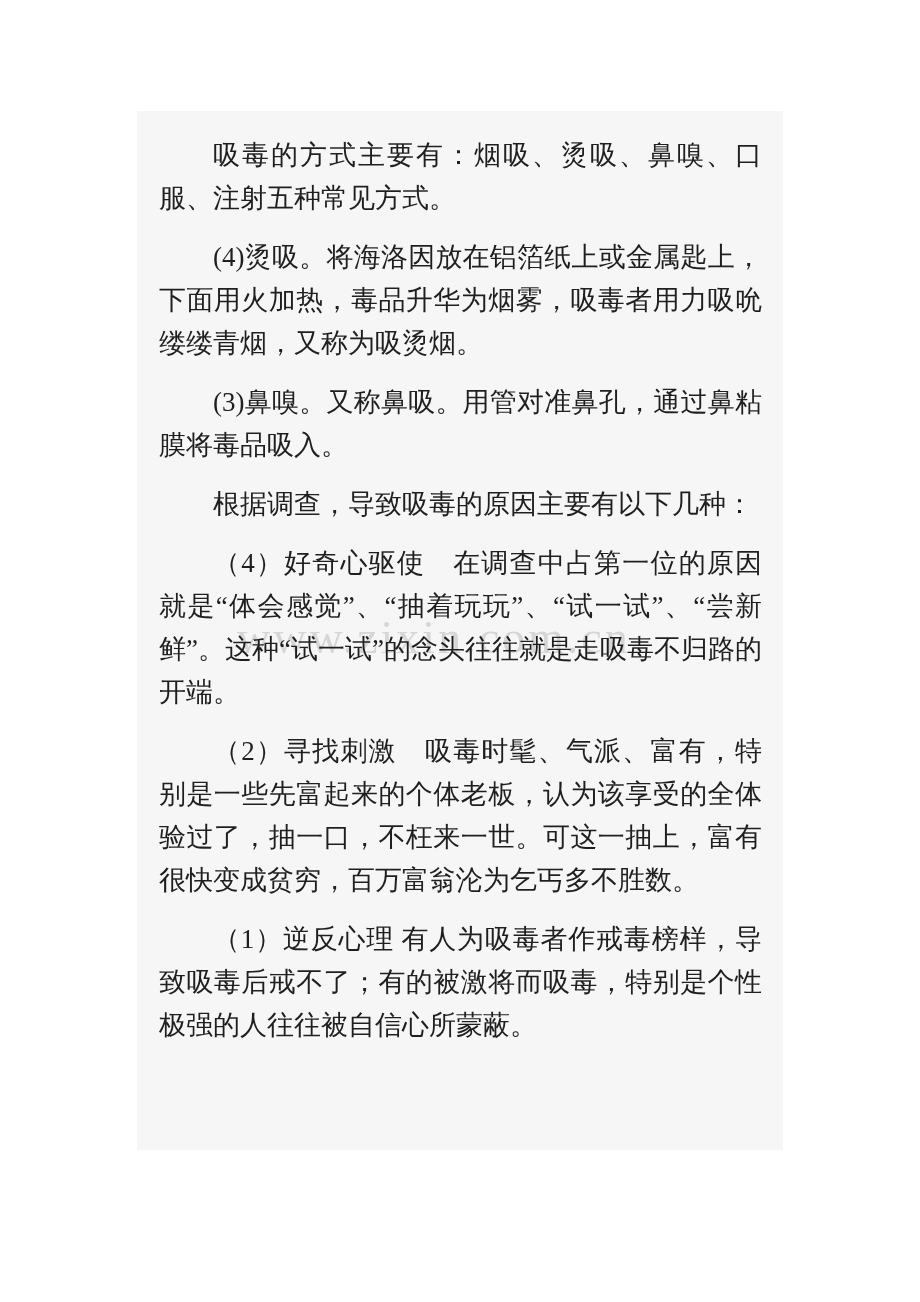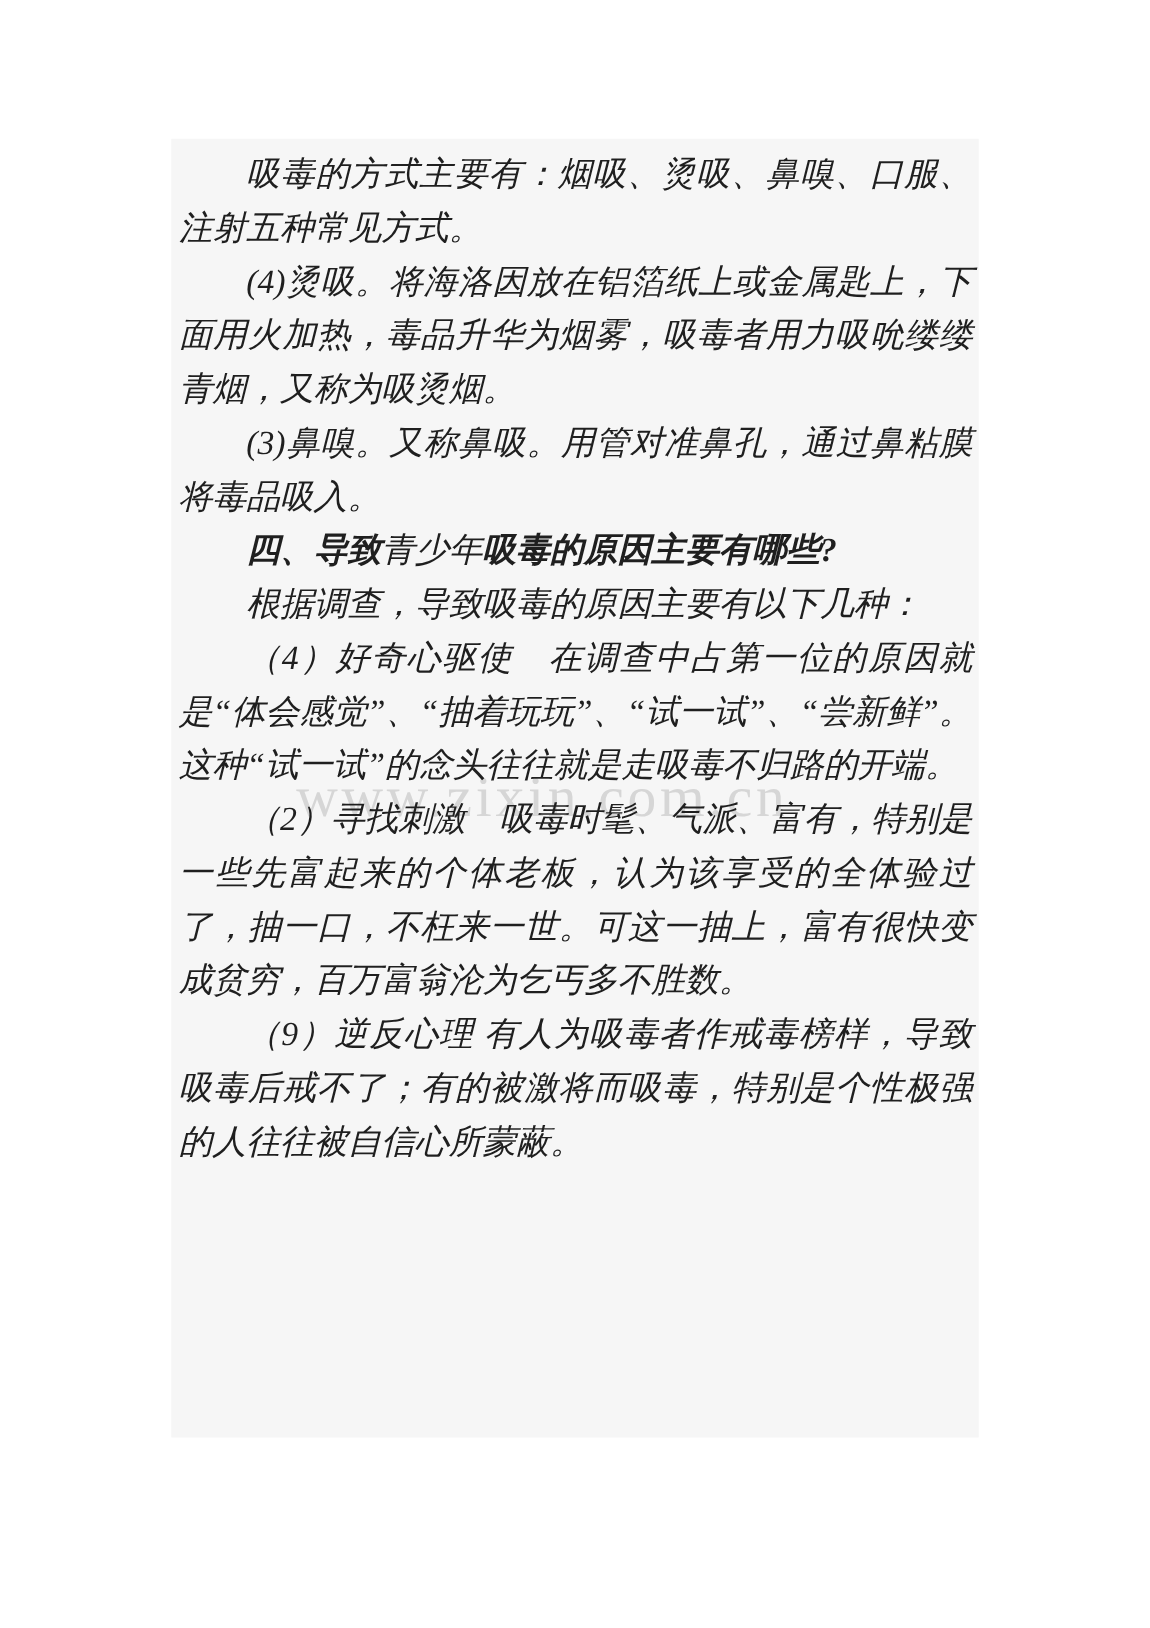--- a/index.html
+++ b/index.html
@@ -29,27 +29,26 @@
     height: 1039px;
     background: var(--content-bg);
     padding: 7px 5px 0 6px;
     overflow: hidden;
   }
   .paragraphs {
     position: relative;
     z-index: 1;
   }
   .para {
-    margin: 0;
+    margin: 16px;
     font-size: 27px;
     line-height: 43px;
     color: var(--text-color);
     text-align: justify;
     text-indent: 2em;
-    font-style: italic;
   }
   .para.heading {
     font-weight: bold;
   }
   .seg-bold { font-weight: bold; }
   .seg-normal { font-weight: normal; }
   .watermark {
     position: absolute;
     left: 100px;
     top: 500px;
@@ -64,19 +63,18 @@
 </style>
 </head>
 <body>
 
 <div class="content-box">
   <div class="watermark">www.zixin.com.cn</div>
   <div class="paragraphs" id="paragraphs">
       <p class="para body">吸毒的方式主要有：烟吸、烫吸、鼻嗅、口服、注射五种常见方式。</p>
       <p class="para body">(4)烫吸。将海洛因放在铝箔纸上或金属匙上，下面用火加热，毒品升华为烟雾，吸毒者用力吸吮缕缕青烟，又称为吸烫烟。</p>
       <p class="para body">(3)鼻嗅。又称鼻吸。用管对准鼻孔，通过鼻粘膜将毒品吸入。</p>
-      <p class="para heading"><span class="seg-bold">四、导致</span><span class="seg-normal">青少年</span><span class="seg-bold">吸毒的原因主要有哪些?</span></p>
       <p class="para body">根据调查，导致吸毒的原因主要有以下几种：</p>
       <p class="para body">（4）好奇心驱使　在调查中占第一位的原因就是“体会感觉”、“抽着玩玩”、“试一试”、“尝新鲜”。这种“试一试”的念头往往就是走吸毒不归路的开端。</p>
       <p class="para body">（2）寻找刺激　吸毒时髦、气派、富有，特别是一些先富起来的个体老板，认为该享受的全体验过了，抽一口，不枉来一世。可这一抽上，富有很快变成贫穷，百万富翁沦为乞丐多不胜数。</p>
-      <p class="para body">（9）逆反心理 有人为吸毒者作戒毒榜样，导致吸毒后戒不了；有的被激将而吸毒，特别是个性极强的人往往被自信心所蒙蔽。</p>
+      <p class="para body">（1）逆反心理 有人为吸毒者作戒毒榜样，导致吸毒后戒不了；有的被激将而吸毒，特别是个性极强的人往往被自信心所蒙蔽。</p>
     </div>
 </div>
 
 </body></html>

